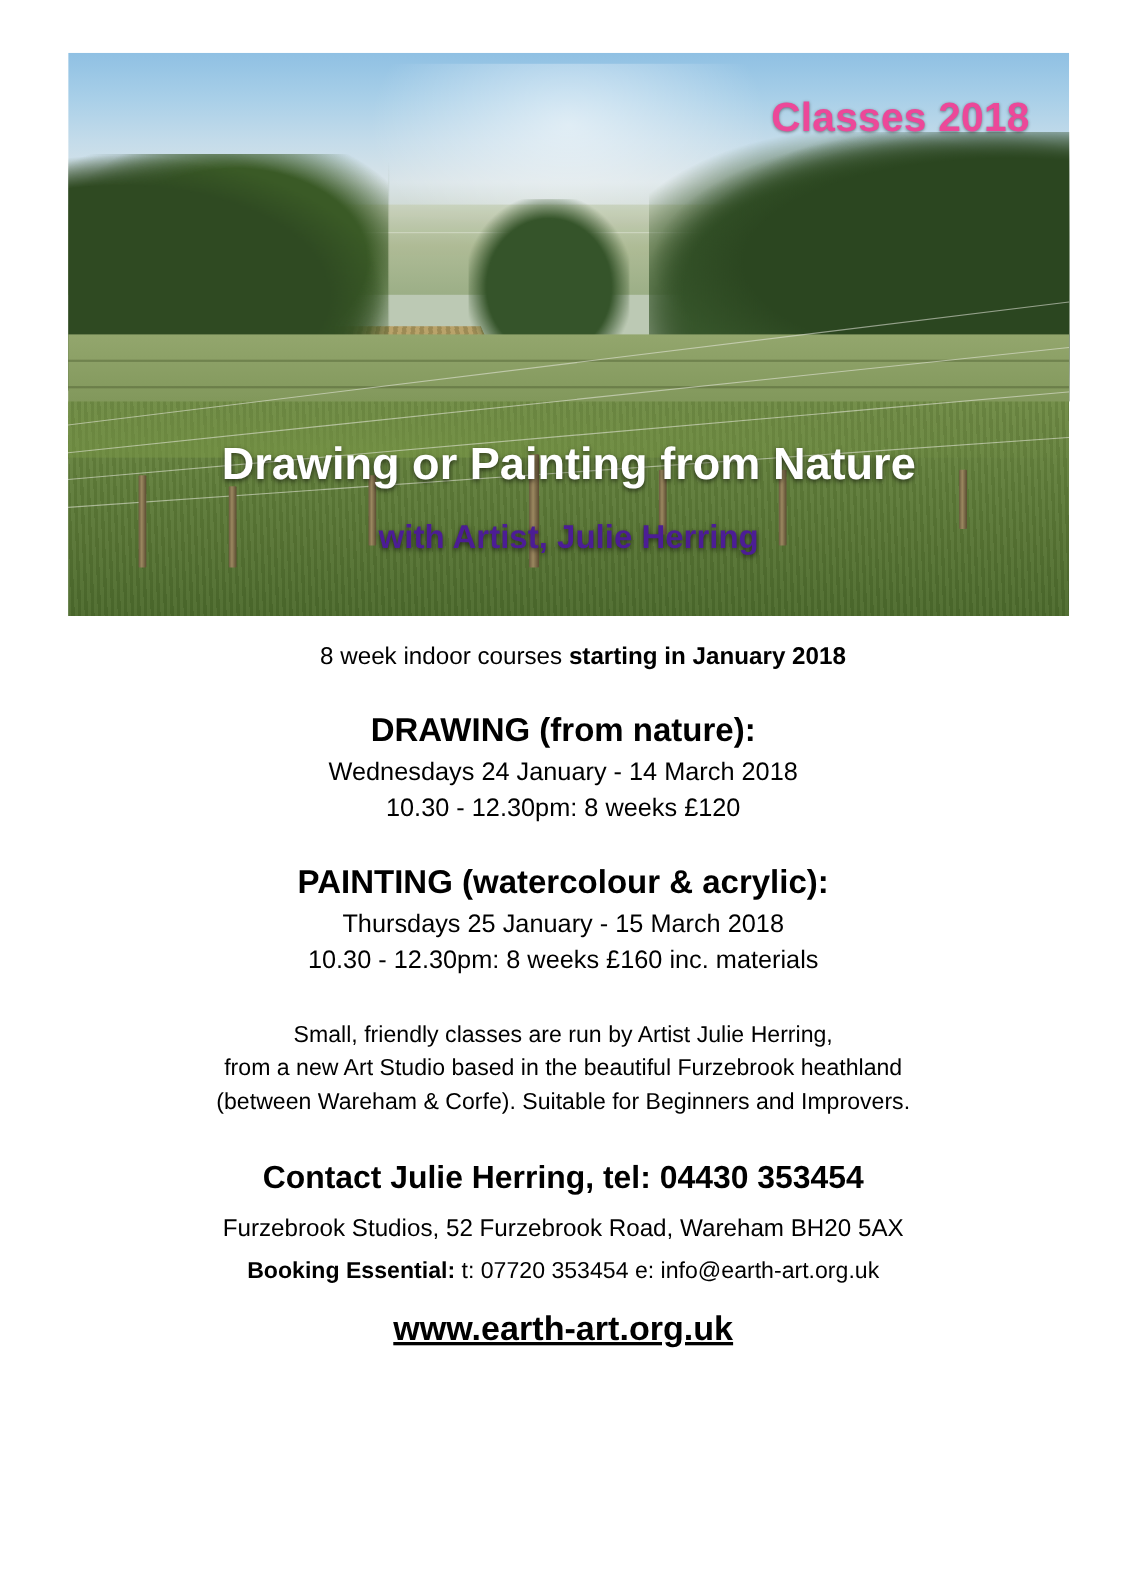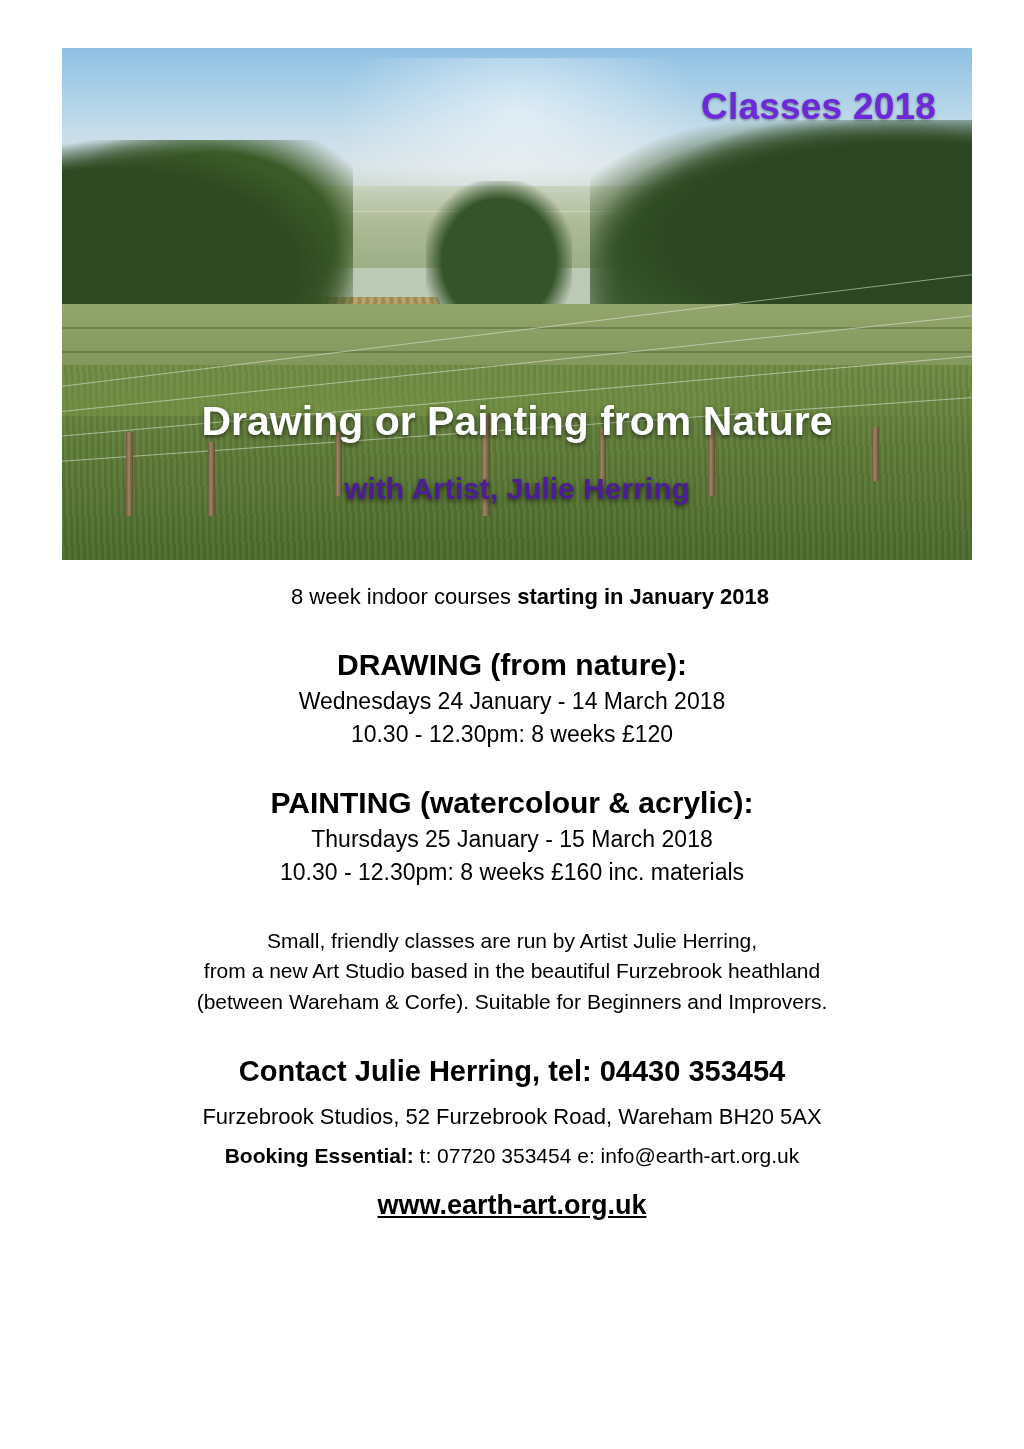--- a/index.html
+++ b/index.html
@@ -168,21 +168,21 @@
     background: radial-gradient(ellipse at 50% 30%, rgba(255,255,255,.55), rgba(255,255,255,0) 70%);
   }
 
   
   .classes-year {
     position: absolute;
     right: 36px;
     top: 38px;
     font-size: 37px;
     font-weight: bold;
-    color: #6d28d9;
+    color: #ec4899;
     letter-spacing: .2px;
     text-shadow: 0 1px 3px rgba(0,0,0,.45);
   }
   .hero-title {
     position: absolute;
     left: 0; right: 0;
     top: 350px;
     text-align: center;
     font-size: 41px;
     font-weight: bold;
@@ -246,21 +246,21 @@
   .address {
     font-size: 22px;
     margin: 16px 0 0 0;
   }
   .booking {
     font-size: 21px;
     margin: 14px 0 0 0;
   }
   .booking b { font-weight: bold; }
   .website {
-    font-size: 27px;
+    font-size: 31px;
     font-weight: bold;
     margin: 22px 0 0 0;
     text-decoration: underline;
     color: #000;
   }
 </style>
 </head>
 <body>
 
 <div class="poster">

